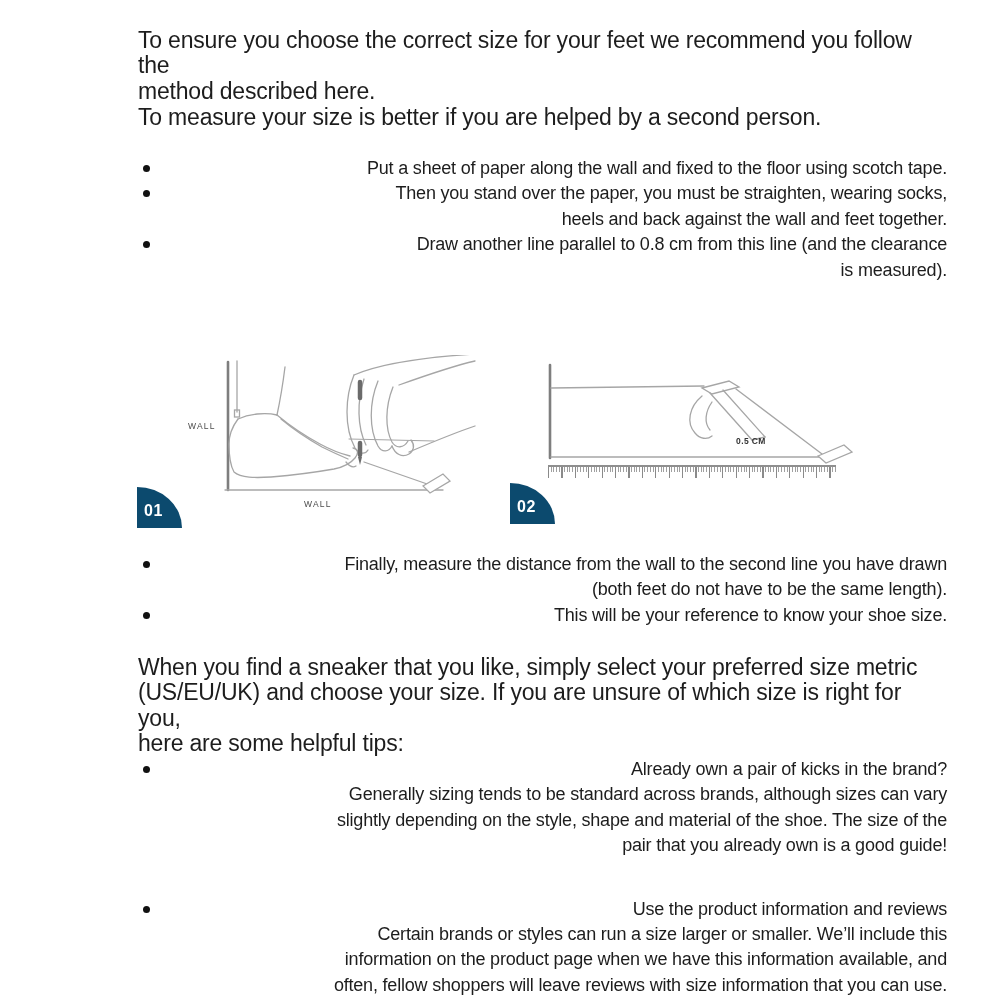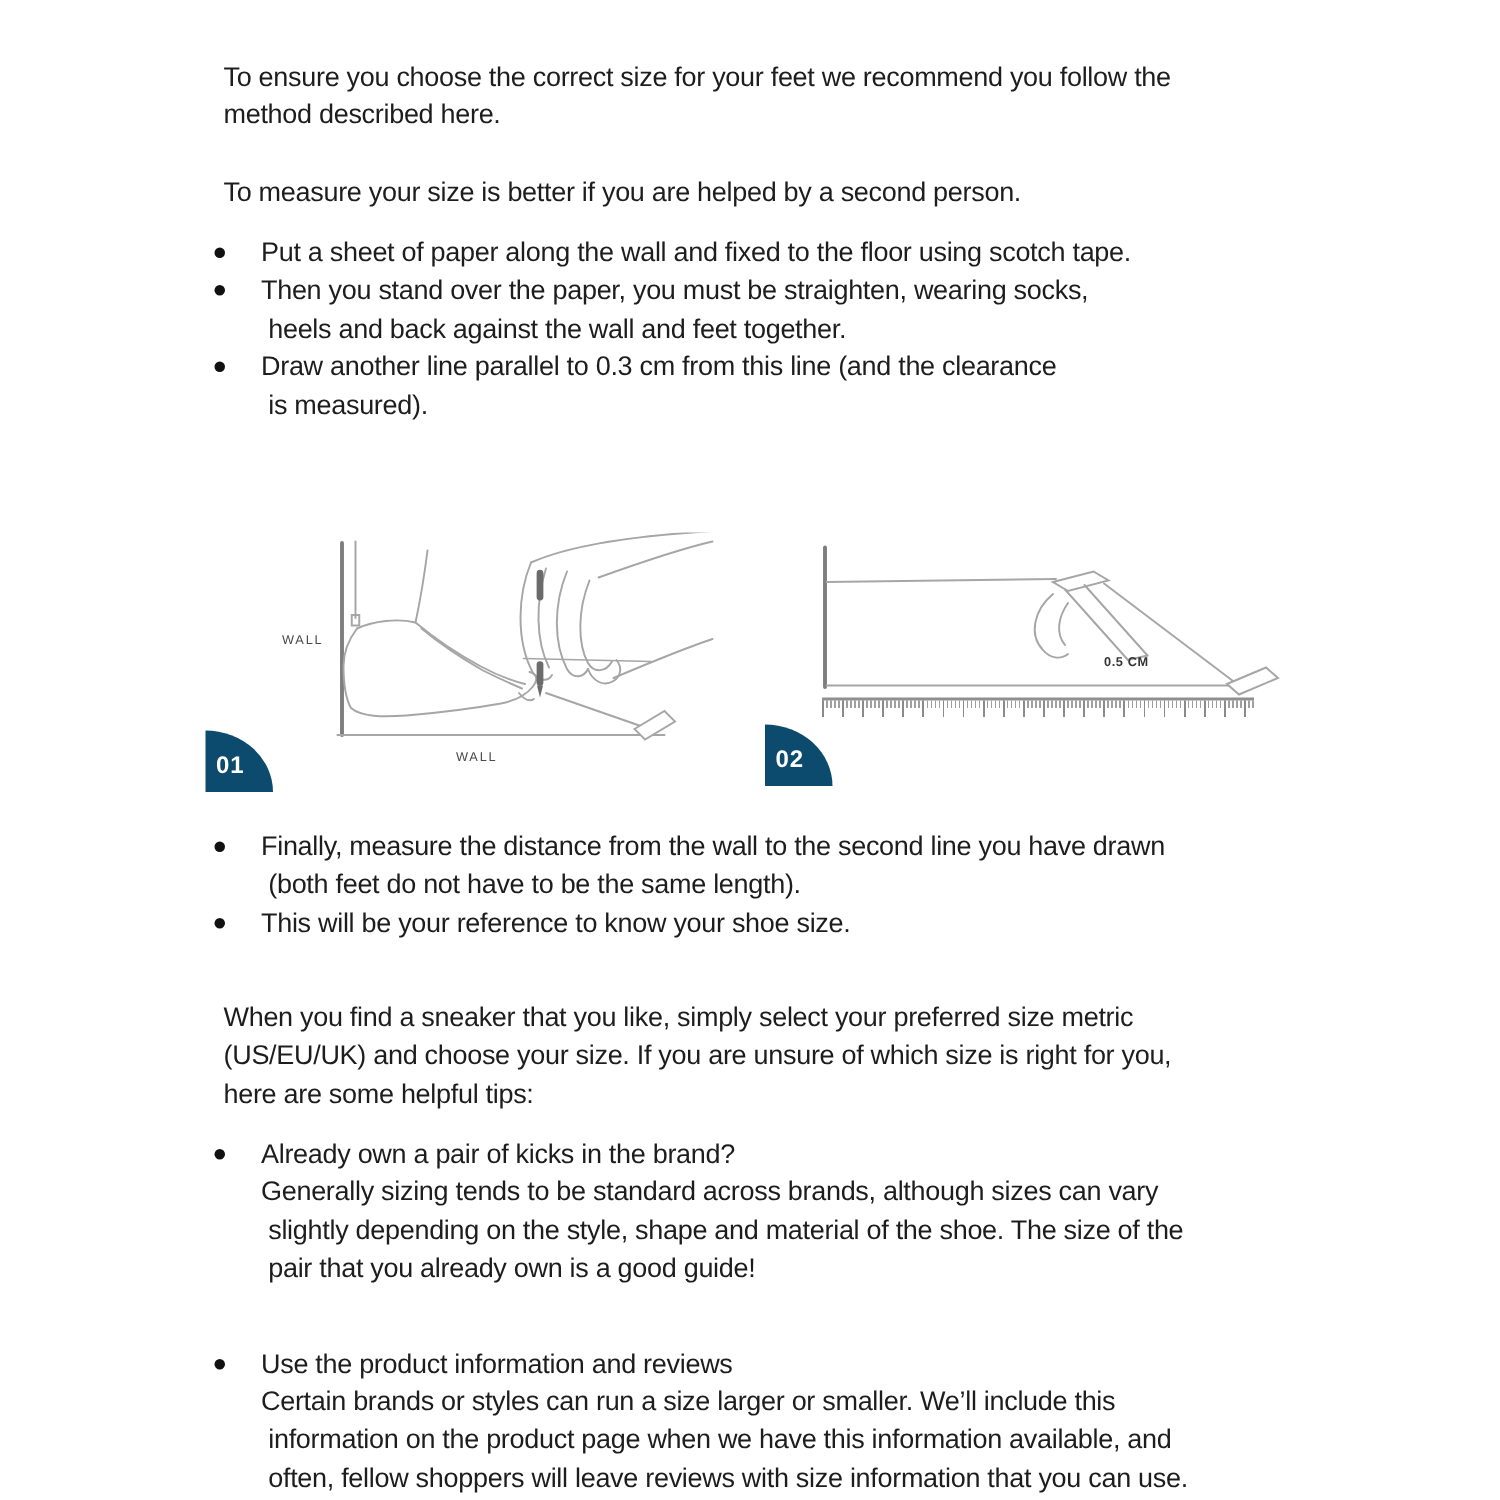--- a/index.html
+++ b/index.html
@@ -1,30 +1,30 @@
 <!DOCTYPE html>
 <html><head>
 <meta charset="utf-8">
 <style>
   html,body{margin:0;padding:0;background:#fff;}
   .canvas{
     position:relative;width:1000px;height:1000px;background:#ffffff;overflow:hidden;
     font-family:"Liberation Sans", sans-serif;color:#1d1d1d;
   }
   .txt{
-    position:absolute;left:137px;width:800px;margin:12px;
-    font-size:18px;line-height:25.4px;letter-spacing:-0.2px;
+    position:absolute;left:137px;width:800px;margin:1px;
+    font-size:23px;line-height:25.4px;letter-spacing:-0.2px;
     white-space:pre-wrap;
   }
   ul.blist{
     position:absolute;left:137px;width:810px;margin:0;padding:0;list-style:none;
     font-size:18px;line-height:25.4px;letter-spacing:-0.2px;
   }
   ul.blist li{position:relative;padding-left:37px;margin:0;}
-  ul.blist li .li-text{white-space:pre-wrap;display:block;}
+  ul.blist li .li-text{white-space:pre-wrap;display:block;text-align:right;}
   ul.blist li .dot{
     position:absolute;left:6px;top:9px;width:7px;height:7px;border-radius:50%;
     background:#111;
   }
   ul.blist.tips li + li{margin-top:38px;}
   .figure{position:absolute;top:355px;height:175px;}
   .fig1{left:137px;width:340px;}
   .fig2{left:505px;width:370px;}
   .figure svg{position:absolute;left:0;top:0;}
   .fig-label{
@@ -63,21 +63,21 @@
       <span class="dot"></span>
       <span class="li-text">Put a sheet of paper along the wall and fixed to the floor using scotch tape.</span>
     </li>
     <li>
       <span class="dot"></span>
       <span class="li-text">Then you stand over the paper, you must be straighten, wearing socks,
  heels and back against the wall and feet together.</span>
     </li>
     <li>
       <span class="dot"></span>
-      <span class="li-text">Draw another line parallel to 0.3 cm from this line (and the clearance
+      <span class="li-text">Draw another line parallel to 0.8 cm from this line (and the clearance
  is measured).</span>
     </li>
   </ul>
 
   <div class="figure fig1">
     <svg width="340" height="175" viewBox="0 0 340 175">
       <g fill="none" stroke="#a6a6a6" stroke-width="1.3" stroke-linecap="round">
         <line x1="91" y1="7" x2="91" y2="135" stroke="#7e7e7e" stroke-width="2.6"></line>
         <line x1="88" y1="135" x2="306" y2="135"></line>
         <g>

